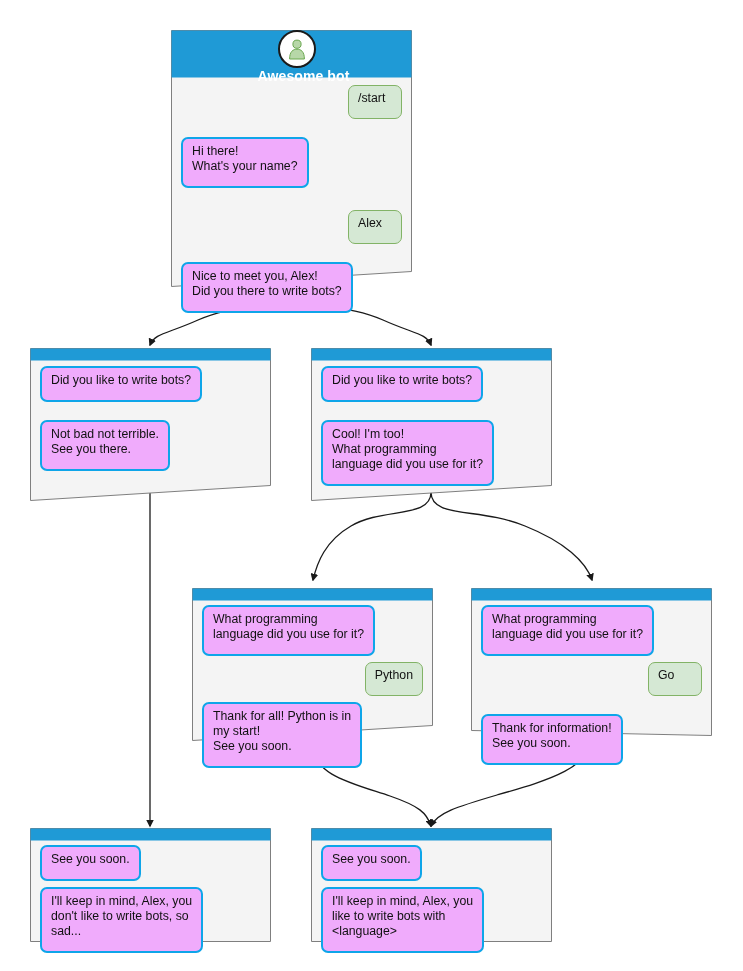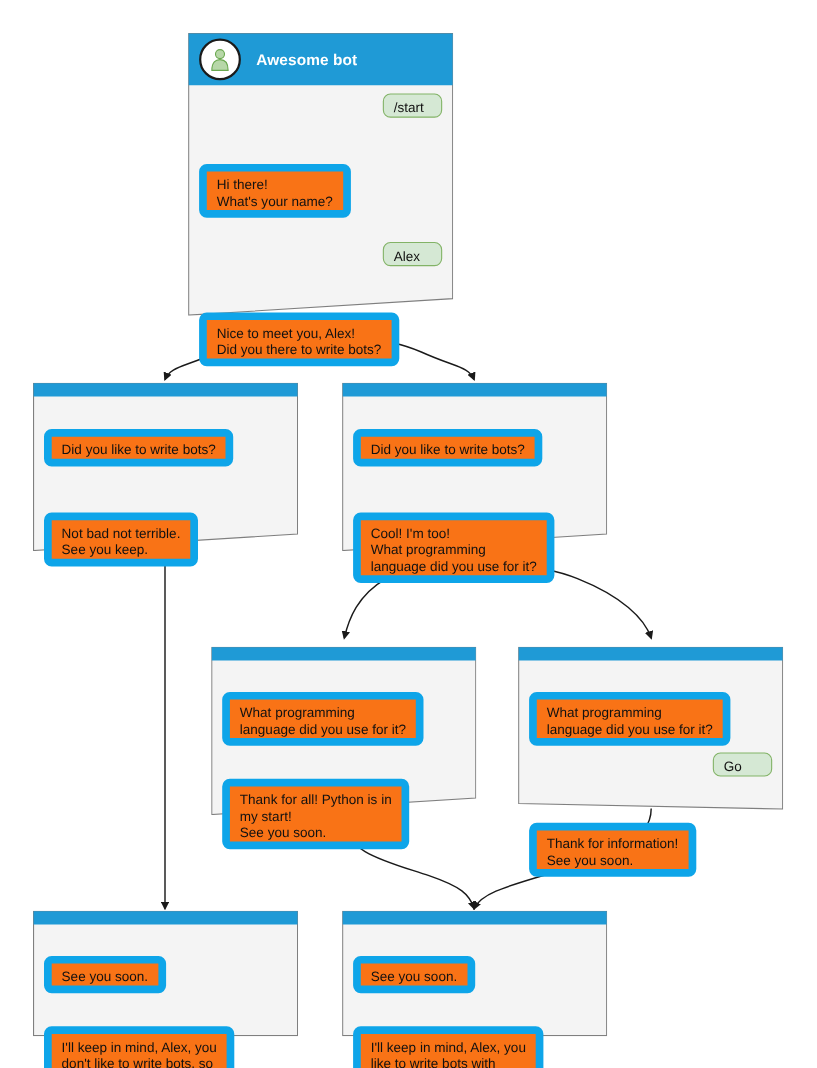--- a/index.html
+++ b/index.html
@@ -45,20 +45,21 @@
     width: 100%;
     z-index: 1;
   }
   .titlebar {
     position: relative;
     height: 47px;
     display: flex;
     align-items: center;
     box-sizing: border-box;
     padding-left: 10px;
+    flex-direction: column;
   }
   .titlebar.thin { height: 12px; }
   .avatar {
     width: 38px;
     height: 38px;
     border-radius: 50%;
     background: #ffffff;
     border: 2px solid #1a1a1a;
     box-sizing: border-box;
     display: flex;
@@ -84,29 +85,28 @@
     margin-bottom: 10px;
   }
   .msgrow.left { justify-content: flex-start; }
   .msgrow.right { justify-content: flex-end; }
   .msgrow:last-child { margin-bottom: 0; }
   .bubble {
     font-size: 12.3px;
     line-height: 15px;
     color: #111111;
     border-radius: 7px;
-    padding: 5px 9px 0 9px;
+    padding: 5px 9px 12px 9px;
     box-sizing: border-box;
     white-space: pre-line;
     max-width: 205px;
   }
   .bubble.bot {
-    background: #f97316;
-    border: 7px solid #0ea5e9;
-    margin-top: 24px;
+    background: #f0abfc;
+    border: 2px solid #0ea5e9;
   }
   .bubble.user {
     background: #d5e8d4;
     border: 1px solid #82b366;
     text-align: left;
     min-width: 54px;
   }
   
   .gap-lg { margin-bottom: 18px; }
   .gap-xl { margin-bottom: 22px; }
@@ -179,21 +179,21 @@
       <path d="M 0.5 0.5 L 240.5 0.5 L 240.5 12.5 L 0.5 12.5 Z" fill="#1f9ad6" stroke="none"></path>
     </svg>
     <div class="node-inner">
       <div class="titlebar thin"></div>
       <div class="chat" style="padding-top:6px;">
         <div class="msgrow left gap-lg">
           <div class="bubble bot">Did you like to write bots?</div>
         </div>
         <div class="msgrow left">
           <div class="bubble bot">Not bad not terrible.
-See you keep.</div>
+See you there.</div>
         </div>
       </div>
     </div>
   </div>
 
   <div class="node" style="left:311px; top:348px; width:241px; height:153px;">
     <svg class="node-shape" viewBox="0 0 241 153" preserveAspectRatio="none">
       <path d="M 0.5 0.5 L 240.5 0.5 L 240.5 137.5 L 0.5 152.5 Z" fill="#f4f4f4" stroke="#7f7f7f" stroke-width="1"></path>
       <path d="M 0.5 0.5 L 240.5 0.5 L 240.5 12.5 L 0.5 12.5 Z" fill="#1f9ad6" stroke="none"></path>
     </svg>
@@ -217,20 +217,23 @@
       <path d="M 0.5 0.5 L 240.5 0.5 L 240.5 137.5 L 0.5 152.5 Z" fill="#f4f4f4" stroke="#7f7f7f" stroke-width="1"></path>
       <path d="M 0.5 0.5 L 240.5 0.5 L 240.5 12.5 L 0.5 12.5 Z" fill="#1f9ad6" stroke="none"></path>
     </svg>
     <div class="node-inner">
       <div class="titlebar thin"></div>
       <div class="chat" style="padding-top:5px;">
         <div class="msgrow left gap-sm">
           <div class="bubble bot">What programming
 language did you use for it?</div>
         </div>
+        <div class="msgrow right gap-sm">
+          <div class="bubble user">Python</div>
+        </div>
         <div class="msgrow left">
           <div class="bubble bot">Thank for all! Python is in
 my start!
 See you soon.</div>
         </div>
       </div>
     </div>
   </div>
 
   <div class="node" style="left:471px; top:588px; width:241px; height:153px;">

